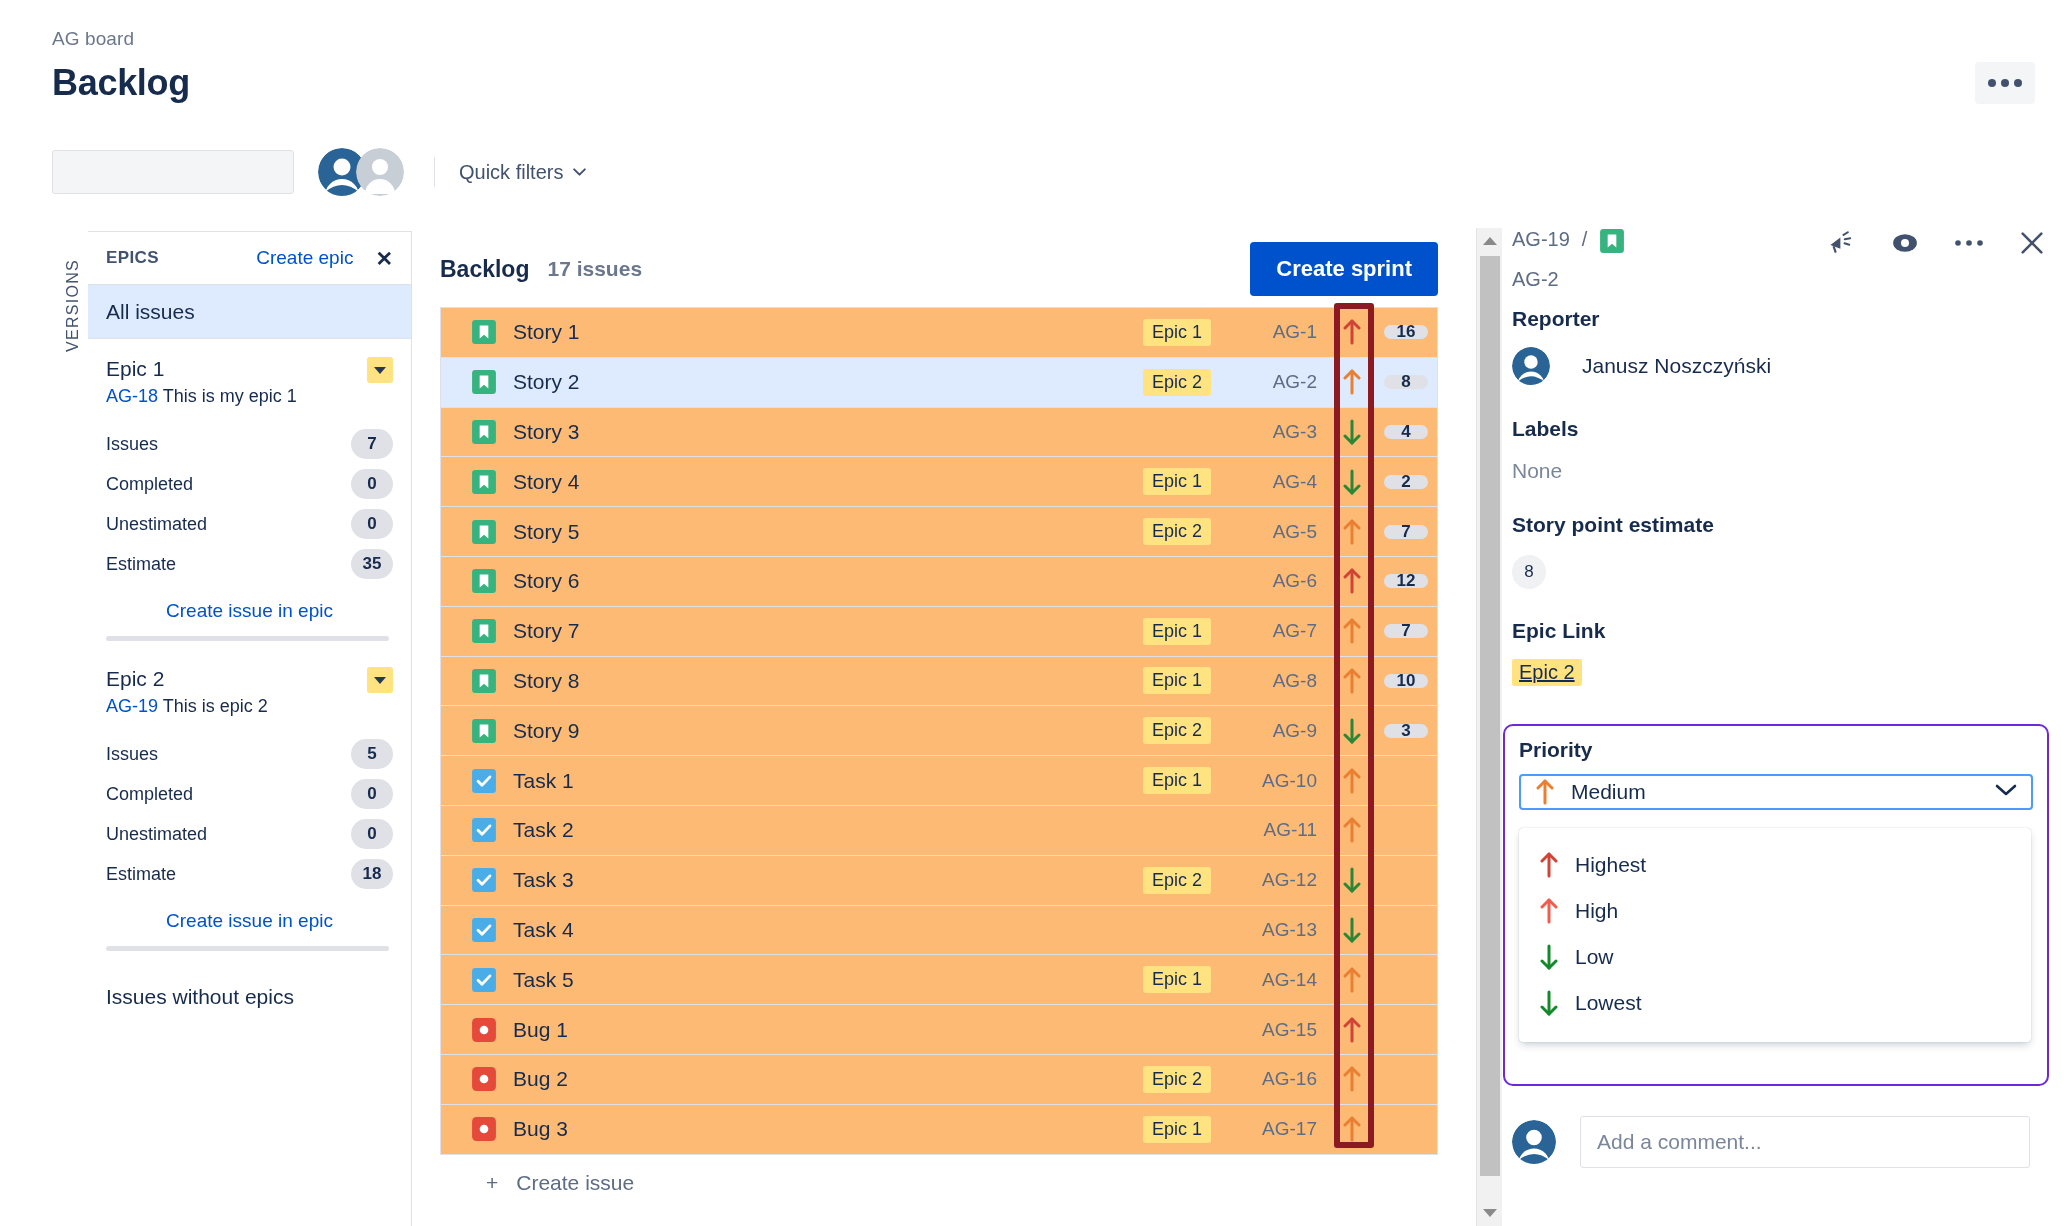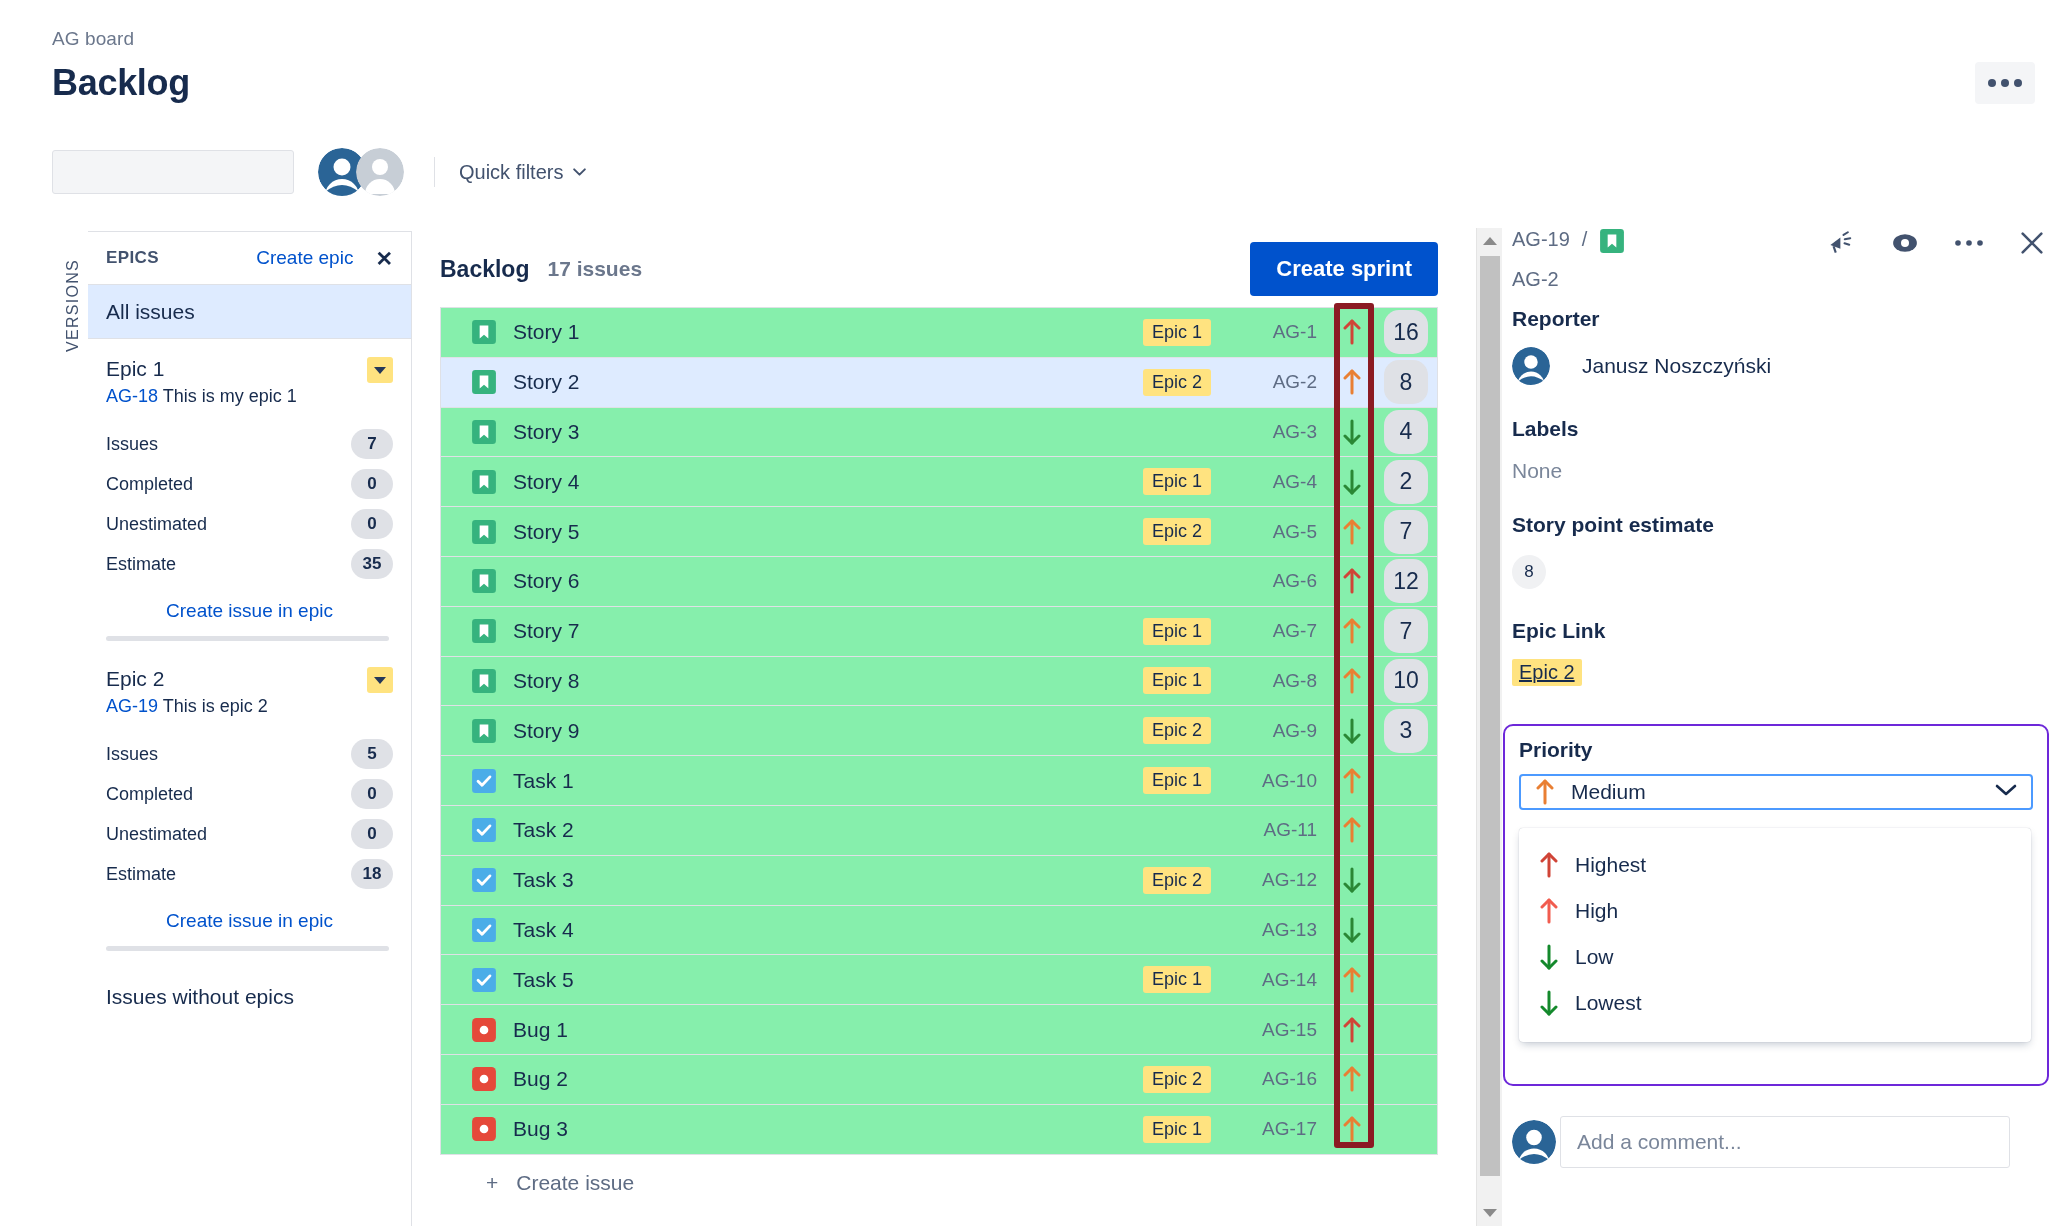--- a/index.html
+++ b/index.html
@@ -109,43 +109,43 @@
   .backlog-col { position: absolute; left: 440px; top: 231px; width: 1010px; }
   .backlog-head { display: flex; align-items: center; height: 76px; padding-right: 12px; }
   .backlog-head .t { font-size: 23px; font-weight: bold; color: #172b4d; }
   .backlog-head .c { font-size: 21px; color: #6b778c; margin-left: 18px; font-weight: bold; }
   .create-sprint-btn {
     margin-left: auto; background: #0052cc; color: #fff; border: none;
     border-radius: 4px; height: 54px; padding: 0 26px;
     font-size: 22px; font-weight: bold; font-family: "Liberation Sans", sans-serif;
     cursor: pointer;
   }
-  .issue-table { border: 1px solid #dfe1e6; border-bottom: none; background: #86efac; width: 998px; }
+  .issue-table { border: 1px solid #dfe1e6; border-bottom: none; background: #fdba74; width: 998px; }
   .irow {
     display: flex; align-items: center; height: 49.8px;
     border-bottom: 1px solid #dfe1e6; cursor: pointer; position: relative;
   }
   .irow.selected { background: #deebff; }
   .type-ic { width: 26px; height: 26px; margin: 0 16px 0 30px; flex: 0 0 26px; border-radius: 3px; }
   .irow .summary { font-size: 21px; color: #172b4d; }
   .irow .epic-badge {
     margin-left: auto; background: #ffe380; color: #172b4d;
     font-size: 18px; border-radius: 3px; padding: 3px 9px; white-space: nowrap;
   }
   .irow .key {
     font-size: 19px; color: #5e6c84; width: 104px; text-align: right;
     padding-right: 12px; flex: 0 0 104px;
   }
   .irow .epic-badge + .key { margin-left: 14px; }
   .irow .epic-spacer { margin-left: auto; }
   .irow .prio { width: 46px; flex: 0 0 46px; display: flex; align-items: center; justify-content: center; }
   .irow .est { width: 62px; flex: 0 0 62px; display: flex; align-items: center; justify-content: center; }
   .est-pill {
-    min-width: 44px; height: 44px; border-radius: 15px; background: #dfe1e6;
-    color: #172b4d; font-size: 23px; font-weight: normal;
+    min-width: 44px; height: 14px; border-radius: 15px; background: #dfe1e6;
+    color: #172b4d; font-size: 17px; font-weight: bold;
     display: flex; align-items: center; justify-content: center; padding: 0 9px;
   }
   .create-issue-row {
     display: flex; align-items: center; height: 56px; padding-left: 46px;
     font-size: 21px; color: #5e6c84; cursor: pointer; gap: 18px;
   }
 
   
   .prio-highlight {
     position: absolute; left: 1334px; top: 303px; width: 40px; height: 845px;
@@ -202,21 +202,21 @@
   .prio-menu {
     position: absolute; left: 14px; top: 102px; width: 512px; background: #fff;
     border-radius: 4px; box-shadow: 0 4px 8px -2px rgba(9,30,66,.25), 0 0 1px rgba(9,30,66,.31);
     padding: 14px 0 16px 0;
   }
   .prio-item {
     display: flex; align-items: center; height: 46px; padding-left: 20px;
     font-size: 21px; color: #172b4d; cursor: pointer;
   }
   .prio-item .lab { margin-left: 16px; }
-  .comment-row { position: absolute; left: 1512px; top: 1116px; display: flex; align-items: center; gap: 4px; }
+  .comment-row { position: absolute; left: 1512px; top: 1116px; display: flex; align-items: center; gap: 24px; }
   .c-av { width: 44px; height: 44px; border-radius: 50%; overflow: hidden; }
   .c-box {
     width: 450px; height: 52px; border: 1px solid #dfe1e6; border-radius: 3px;
     background: #fff; display: flex; align-items: center; padding: 0 16px;
   }
   .c-box input {
     border: none; outline: none; background: transparent; width: 100%;
     font-size: 21px; font-family: "Liberation Sans", sans-serif; color: #172b4d;
   }
   .c-box input::placeholder { color: #7a869a; }

